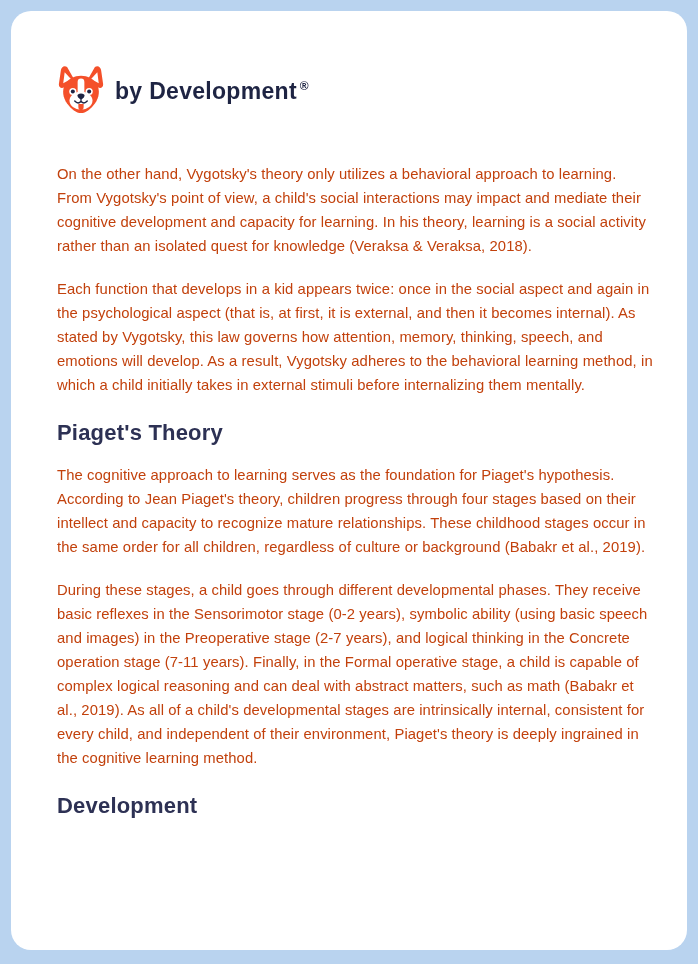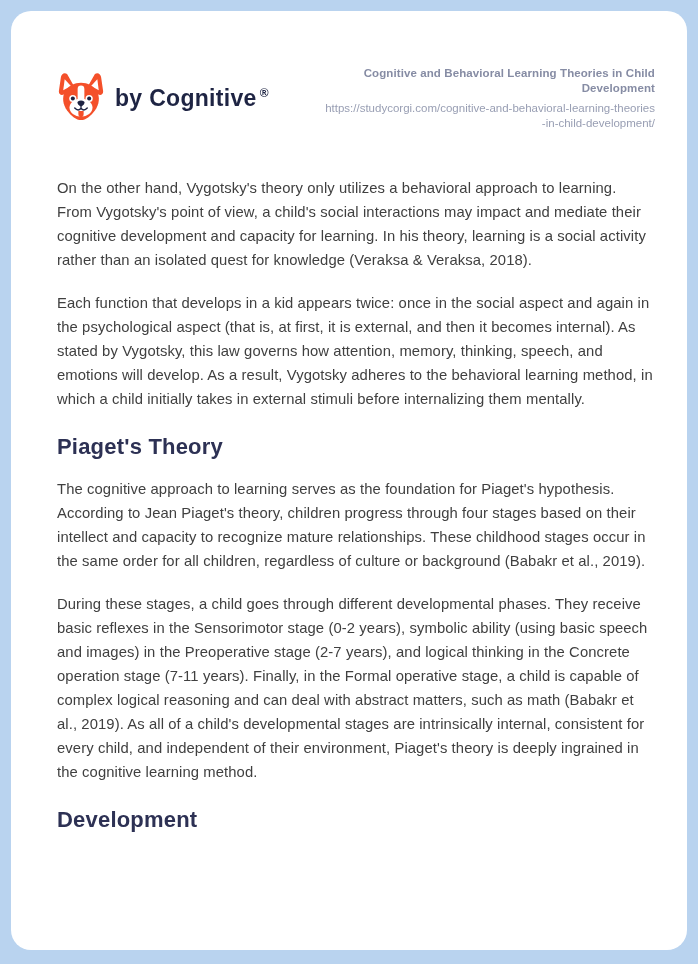--- a/index.html
+++ b/index.html
@@ -56,21 +56,21 @@
     color: #989eb3;
     line-height: 15px;
     margin-top: 5px;
     text-decoration: none;
     word-break: break-all;
   }
   
   .article p {
     font-size: 14.8px;
     line-height: 24px;
-    color: #404040;
+    color: #c2410c;
     letter-spacing: 0.1px;
     margin: 0 0 19px 0;
   }
   .article h2 {
     font-size: 22px;
     line-height: 28px;
     font-weight: bold;
     color: #2d3154;
     letter-spacing: 0.2px;
     margin: 22px 0 16px 0;
@@ -103,25 +103,21 @@
           <circle cx="67" cy="53" r="4.2" fill="#1e2443"></circle>
 
           <path d="M43.5 59 Q50 55 56.5 59 Q59 61.5 56 65 L52.5 68.5 Q50 70.5 47.5 68.5 L44 65 Q41 61.5 43.5 59 Z" fill="#1e2443"></path>
           <path d="M50 68 L50 74" stroke="#1e2443" stroke-width="2.5" stroke-linecap="round"></path>
 
           <path d="M37 73 Q43.5 80 50 74 Q56.5 80 63 73" stroke="#1e2443" stroke-width="3" fill="none" stroke-linecap="round"></path>
 
           <path d="M44.5 79 L55.5 79 L55.5 85 Q55.5 92 50 92 Q44.5 92 44.5 85 Z" fill="#f4502a"></path>
         </svg>
       </span>
-      <span class="brand-text"><span>by Cognitive</span><sup class="brand-reg">®</sup></span>
-    </div>
-    <div class="doc-meta">
-      <div class="doc-title">Cognitive and Behavioral Learning Theories in Child Development</div>
-      <a class="doc-url" href="#">https://studycorgi.com/cognitive-and-behavioral-learning-theories-in-child-development/</a>
+      <span class="brand-text"><span>by Development</span><sup class="brand-reg">®</sup></span>
     </div>
   </header>
 
   <main class="article">
     <p>On the other hand, Vygotsky's theory only utilizes a behavioral approach to learning. From Vygotsky's point of view, a child's social interactions may impact and mediate their cognitive development and capacity for learning. In his theory, learning is a social activity rather than an isolated quest for knowledge (Veraksa &amp; Veraksa, 2018).</p>
     <p>Each function that develops in a kid appears twice: once in the social aspect and again in the psychological aspect (that is, at first, it is external, and then it becomes internal). As stated by Vygotsky, this law governs how attention, memory, thinking, speech, and emotions will develop. As a result, Vygotsky adheres to the behavioral learning method, in which a child initially takes in external stimuli before internalizing them mentally.</p>
     <h2>Piaget's Theory</h2>
     <p>The cognitive approach to learning serves as the foundation for Piaget's hypothesis. According to Jean Piaget's theory, children progress through four stages based on their intellect and capacity to recognize mature relationships. These childhood stages occur in the same order for all children, regardless of culture or background (Babakr et al., 2019).</p>
     <p>During these stages, a child goes through different developmental phases. They receive basic reflexes in the Sensorimotor stage (0-2 years), symbolic ability (using basic speech and images) in the Preoperative stage (2-7 years), and logical thinking in the Concrete operation stage (7-11 years). Finally, in the Formal operative stage, a child is capable of complex logical reasoning and can deal with abstract matters, such as math (Babakr et al., 2019). As all of a child's developmental stages are intrinsically internal, consistent for every child, and independent of their environment, Piaget's theory is deeply ingrained in the cognitive learning method.</p>
     <h2>Development</h2>

